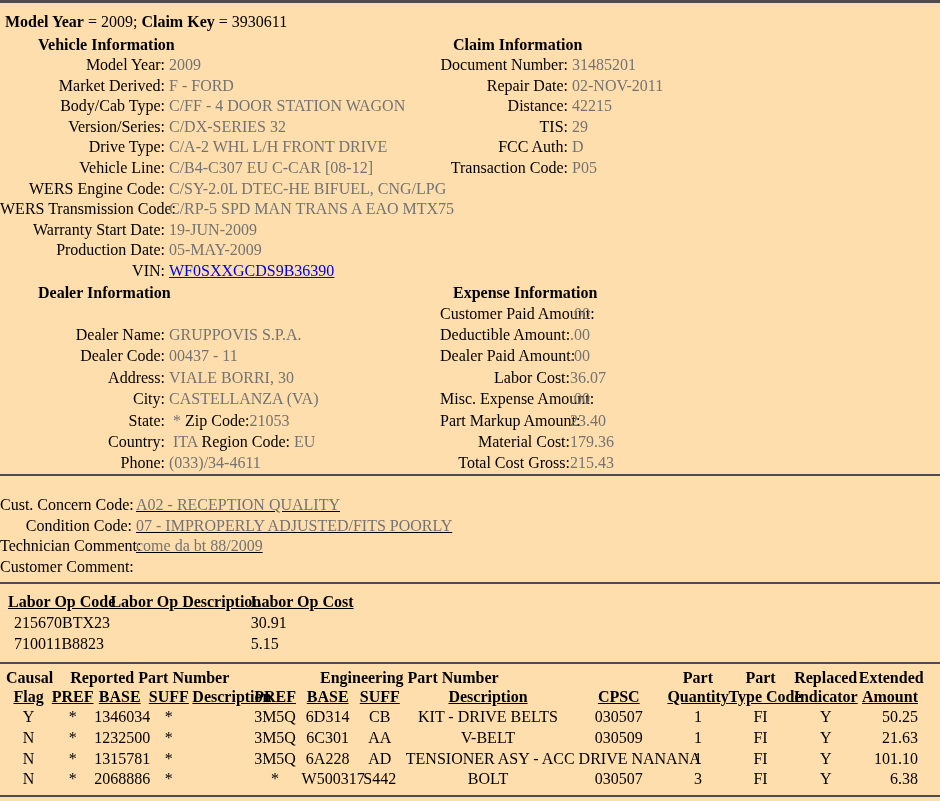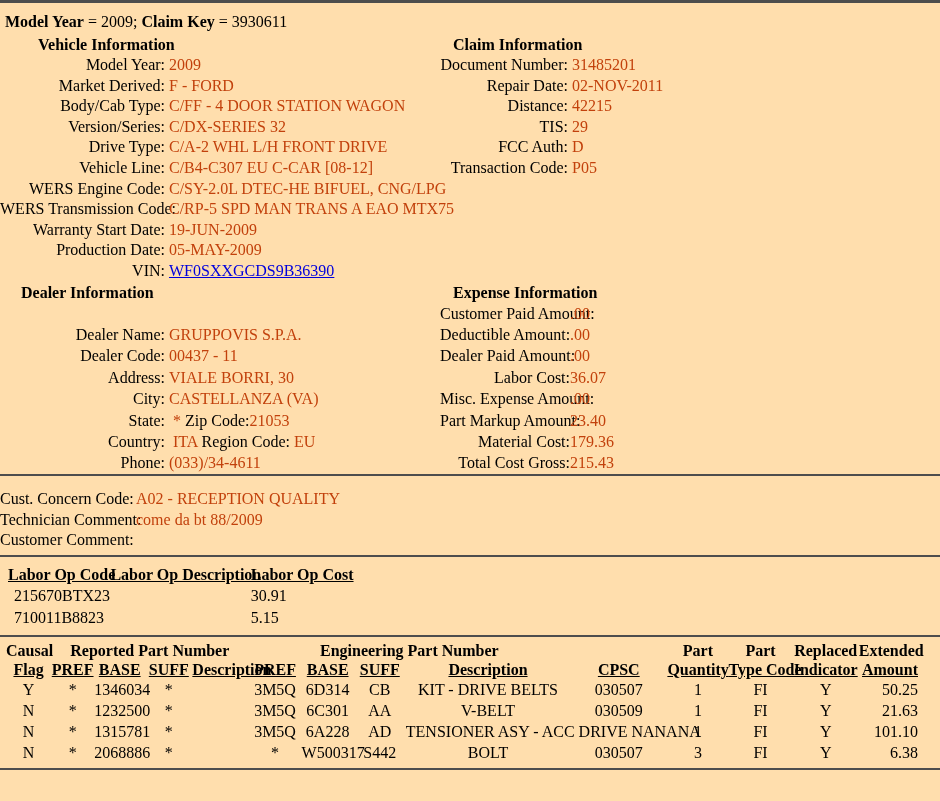--- a/index.html
+++ b/index.html
@@ -4,41 +4,41 @@
 <style>
   html,body { margin:0; padding:0; }
   .page {
     width:940px; height:801px; background:#FFDEAD;
     font-family:"Liberation Serif","DejaVu Serif",serif;
     font-size:16px; color:#000; overflow:hidden; position:relative;
   }
   .topbar { height:3px; background:#4d4d4d; }
   .divider { height:2px; background:#4d4d4d; }
   .bold { font-weight:bold;text-align:right; }
-  .red { color:#c2410c; }
+  .red { color:#737373; }
   .claim-header { padding:9px 0 2px 5px; line-height:20px; }
 
   .cols { display:flex; }
   .col-l { width:440px; }
   .col-r { width:500px; }
   .sec-title { font-weight:bold; line-height:21px; padding-left:38px; }
   .col-r .sec-title { padding-left:13px; }
-  .dealer-title { padding-left:21px; }
+  .dealer-title { padding-left:38px; }
 
   .irow { line-height:20.6px; white-space:nowrap; }
   .cols2 .irow { line-height:21.4px; }
   .lblL { display:inline-block; width:165px; text-align:right; }
   .lblR { display:inline-block; width:128px; text-align:right; }
   .lblE { display:inline-block; width:130px; text-align:right; }
   .valE { display:inline-block; width:86px; text-align:left; }
   .val { margin-left:4px; }
   .spacer-row { height:21.4px; }
   a.vin-link { color:#0000DD; text-decoration:underline; cursor:pointer; }
 
-  .concern { padding:13px 0 4px 0; }
+  .concern { padding:19px 0 4px 0;text-decoration:underline; }
   .concern .irow { line-height:20.8px; }
   .lblC { display:inline-block; width:132px; text-align:right; }
 
   .labor-sec { padding:7px 0 7px 0; }
   table { border-collapse:collapse; table-layout:fixed; }
   td,th { padding:0; font-weight:normal; }
   .labor { margin-left:8px; width:340px; }
   .labor th { text-align:left; line-height:21px; white-space:nowrap; }
   .labor td { line-height:21.5px; white-space:nowrap; }
   .hu { font-weight:bold; text-decoration:underline; }
@@ -126,20 +126,21 @@
       <div class="irow"><span class="lblE">Part Markup Amount:</span><span class="valE red">23.40</span></div>
       <div class="irow"><span class="lblE">Material Cost:</span><span class="valE red">179.36</span></div>
       <div class="irow"><span class="lblE">Total Cost Gross:</span><span class="valE red">215.43</span></div>
     </div>
   </div>
 
   <div class="divider"></div>
 
   <div class="concern">
     <div class="irow"><span class="lblC">Cust. Concern Code:</span><span class="val red">A02 - RECEPTION QUALITY</span></div>
+    <div class="irow"><span class="lblC">Condition Code:</span><span class="val red">07 - IMPROPERLY ADJUSTED/FITS POORLY</span></div>
     <div class="irow"><span class="lblC">Technician Comment:</span><span class="val red">come da bt 88/2009</span></div>
     <div class="irow"><span class="lblC">Customer Comment:</span><span class="val red"></span></div>
   </div>
 
   <div class="divider"></div>
 
   <div class="labor-sec">
     <table class="labor">
       <colgroup>
           <col class="c-code">

